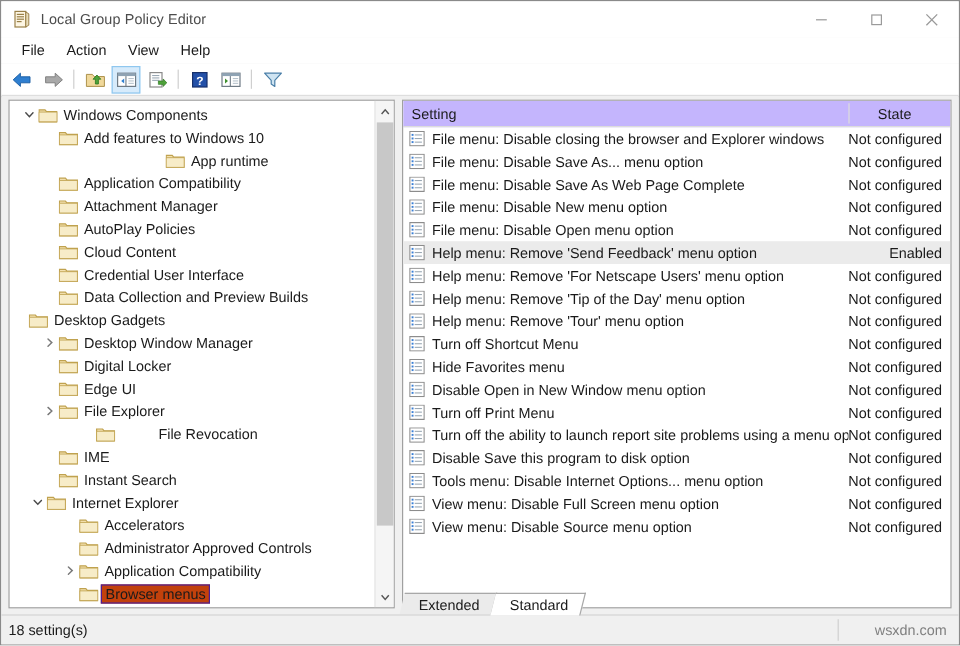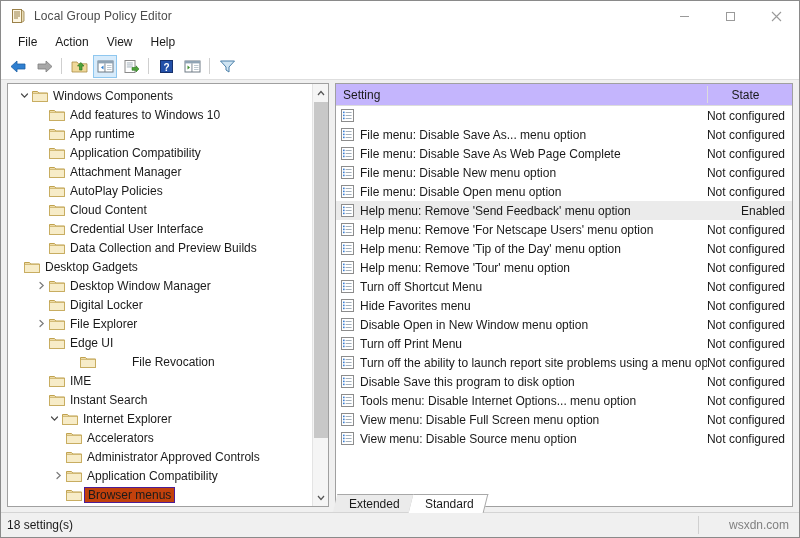--- a/index.html
+++ b/index.html
@@ -454,21 +454,21 @@
             <span class="tree-label">Windows Components</span>
           </div>
           <div class="tree-row" style="padding-left: 25px;">
             <div class="tw"></div>
             <div class="folder"><svg width="16" height="14" viewBox="0 0 16 14">
                 <path d="M0.5 2.5 L5.5 2.5 L6.8 4 L15.5 4 L15.5 12.5 L0.5 12.5 Z" fill="#f3e0ae" stroke="#c0a24f" stroke-width="1"></path>
                 <path d="M0.5 4.4 L15.5 4.4 L15.5 12.5 L0.5 12.5 Z" fill="#f7ecc8" stroke="#c0a24f" stroke-width="0.7"></path>
               </svg></div>
             <span class="tree-label">Add features to Windows 10</span>
           </div>
-          <div class="tree-row" style="padding-left: 25px;">
+          <div class="tree-row" style="padding-left: 25px; justify-content: center;">
             <div class="tw"></div>
             <div class="folder"><svg width="16" height="14" viewBox="0 0 16 14">
                 <path d="M0.5 2.5 L5.5 2.5 L6.8 4 L15.5 4 L15.5 12.5 L0.5 12.5 Z" fill="#f3e0ae" stroke="#c0a24f" stroke-width="1"></path>
                 <path d="M0.5 4.4 L15.5 4.4 L15.5 12.5 L0.5 12.5 Z" fill="#f7ecc8" stroke="#c0a24f" stroke-width="0.7"></path>
               </svg></div>
             <span class="tree-label">App runtime</span>
           </div>
           <div class="tree-row" style="padding-left: 25px;">
             <div class="tw"></div>
             <div class="folder"><svg width="16" height="14" viewBox="0 0 16 14">
@@ -539,39 +539,39 @@
           </div>
           <div class="tree-row" style="padding-left: 25px;">
             <div class="tw"></div>
             <div class="folder"><svg width="16" height="14" viewBox="0 0 16 14">
                 <path d="M0.5 2.5 L5.5 2.5 L6.8 4 L15.5 4 L15.5 12.5 L0.5 12.5 Z" fill="#f3e0ae" stroke="#c0a24f" stroke-width="1"></path>
                 <path d="M0.5 4.4 L15.5 4.4 L15.5 12.5 L0.5 12.5 Z" fill="#f7ecc8" stroke="#c0a24f" stroke-width="0.7"></path>
               </svg></div>
             <span class="tree-label">Digital Locker</span>
           </div>
           <div class="tree-row" style="padding-left: 25px;">
+            <div class="tw"></div>
+            <div class="folder"><svg width="16" height="14" viewBox="0 0 16 14">
+                <path d="M0.5 2.5 L5.5 2.5 L6.8 4 L15.5 4 L15.5 12.5 L0.5 12.5 Z" fill="#f3e0ae" stroke="#c0a24f" stroke-width="1"></path>
+                <path d="M0.5 4.4 L15.5 4.4 L15.5 12.5 L0.5 12.5 Z" fill="#f7ecc8" stroke="#c0a24f" stroke-width="0.7"></path>
+              </svg></div>
+            <span class="tree-label">Edge UI</span>
+          </div>
+          <div class="tree-row" style="padding-left: 25px;">
             <div class="tw">
               <svg width="9" height="9" viewBox="0 0 9 9">
                 <path d="M3 1.5 L6.2 4.5 L3 7.5" stroke="#7a7a7a" stroke-width="1.2" fill="none" stroke-linecap="round"></path>
               </svg>
             </div>
             <div class="folder"><svg width="16" height="14" viewBox="0 0 16 14">
                 <path d="M0.5 2.5 L5.5 2.5 L6.8 4 L15.5 4 L15.5 12.5 L0.5 12.5 Z" fill="#f3e0ae" stroke="#c0a24f" stroke-width="1"></path>
                 <path d="M0.5 4.4 L15.5 4.4 L15.5 12.5 L0.5 12.5 Z" fill="#f7ecc8" stroke="#c0a24f" stroke-width="0.7"></path>
               </svg></div>
             <span class="tree-label">File Explorer</span>
           </div>
-          <div class="tree-row" style="padding-left: 25px;">
-            <div class="tw"></div>
-            <div class="folder"><svg width="16" height="14" viewBox="0 0 16 14">
-                <path d="M0.5 2.5 L5.5 2.5 L6.8 4 L15.5 4 L15.5 12.5 L0.5 12.5 Z" fill="#f3e0ae" stroke="#c0a24f" stroke-width="1"></path>
-                <path d="M0.5 4.4 L15.5 4.4 L15.5 12.5 L0.5 12.5 Z" fill="#f7ecc8" stroke="#c0a24f" stroke-width="0.7"></path>
-              </svg></div>
-            <span class="tree-label">Edge UI</span>
-          </div>
           <div class="tree-row" style="padding-left: 25px; gap: 31px;">
             <div class="tw"></div>
             <div class="folder"><svg width="16" height="14" viewBox="0 0 16 14">
                 <path d="M0.5 2.5 L5.5 2.5 L6.8 4 L15.5 4 L15.5 12.5 L0.5 12.5 Z" fill="#f3e0ae" stroke="#c0a24f" stroke-width="1"></path>
                 <path d="M0.5 4.4 L15.5 4.4 L15.5 12.5 L0.5 12.5 Z" fill="#f7ecc8" stroke="#c0a24f" stroke-width="0.7"></path>
               </svg></div>
             <span class="tree-label">File Revocation</span>
           </div>
           <div class="tree-row" style="padding-left: 25px;">
             <div class="tw"></div>
@@ -582,21 +582,21 @@
             <span class="tree-label">IME</span>
           </div>
           <div class="tree-row" style="padding-left: 25px;">
             <div class="tw"></div>
             <div class="folder"><svg width="16" height="14" viewBox="0 0 16 14">
                 <path d="M0.5 2.5 L5.5 2.5 L6.8 4 L15.5 4 L15.5 12.5 L0.5 12.5 Z" fill="#f3e0ae" stroke="#c0a24f" stroke-width="1"></path>
                 <path d="M0.5 4.4 L15.5 4.4 L15.5 12.5 L0.5 12.5 Z" fill="#f7ecc8" stroke="#c0a24f" stroke-width="0.7"></path>
               </svg></div>
             <span class="tree-label">Instant Search</span>
           </div>
-          <div class="tree-row" style="padding-left: 38px;">
+          <div class="tree-row" style="padding-left: 15px;">
             <div class="tw">
               <svg width="9" height="9" viewBox="0 0 9 9">
                 <path d="M1.5 3 L4.5 6.2 L7.5 3" stroke="#4a4a4a" stroke-width="1.2" fill="none" stroke-linecap="round"></path>
               </svg>
             </div>
             <div class="folder"><svg width="16" height="14" viewBox="0 0 16 14">
                 <path d="M0.5 2.5 L5.5 2.5 L6.8 4 L15.5 4 L15.5 12.5 L0.5 12.5 Z" fill="#f3e0ae" stroke="#c0a24f" stroke-width="1"></path>
                 <path d="M0.5 4.4 L15.5 4.4 L15.5 12.5 L0.5 12.5 Z" fill="#f7ecc8" stroke="#c0a24f" stroke-width="0.7"></path>
               </svg></div>
             <span class="tree-label">Internet Explorer</span>
@@ -667,20 +667,21 @@
             <div class="setting-cell">
               <span class="s-icon"><svg width="13" height="13" viewBox="0 0 13 13">
                   <rect x="0.5" y="0.5" width="12" height="12" fill="#ffffff" stroke="#8c8c8c" stroke-width="1"></rect>
                   <rect x="2" y="2.6" width="1.6" height="1.6" fill="#3a7fd5"></rect>
                   <rect x="2" y="5.6" width="1.6" height="1.6" fill="#3a7fd5"></rect>
                   <rect x="2" y="8.6" width="1.6" height="1.6" fill="#3a7fd5"></rect>
                   <rect x="4.6" y="3" width="6" height="0.9" fill="#9aa8b4"></rect>
                   <rect x="4.6" y="6" width="6" height="0.9" fill="#9aa8b4"></rect>
                   <rect x="4.6" y="9" width="6" height="0.9" fill="#9aa8b4"></rect>
                 </svg></span>
+              <span class="s-label">File menu: Disable closing the browser and Explorer windows</span>
             </div>
             <div class="state-cell">Not configured</div>
           </div>
           <div class="list-row">
             <div class="setting-cell">
               <span class="s-icon"><svg width="13" height="13" viewBox="0 0 13 13">
                   <rect x="0.5" y="0.5" width="12" height="12" fill="#ffffff" stroke="#8c8c8c" stroke-width="1"></rect>
                   <rect x="2" y="2.6" width="1.6" height="1.6" fill="#3a7fd5"></rect>
                   <rect x="2" y="5.6" width="1.6" height="1.6" fill="#3a7fd5"></rect>
                   <rect x="2" y="8.6" width="1.6" height="1.6" fill="#3a7fd5"></rect>

